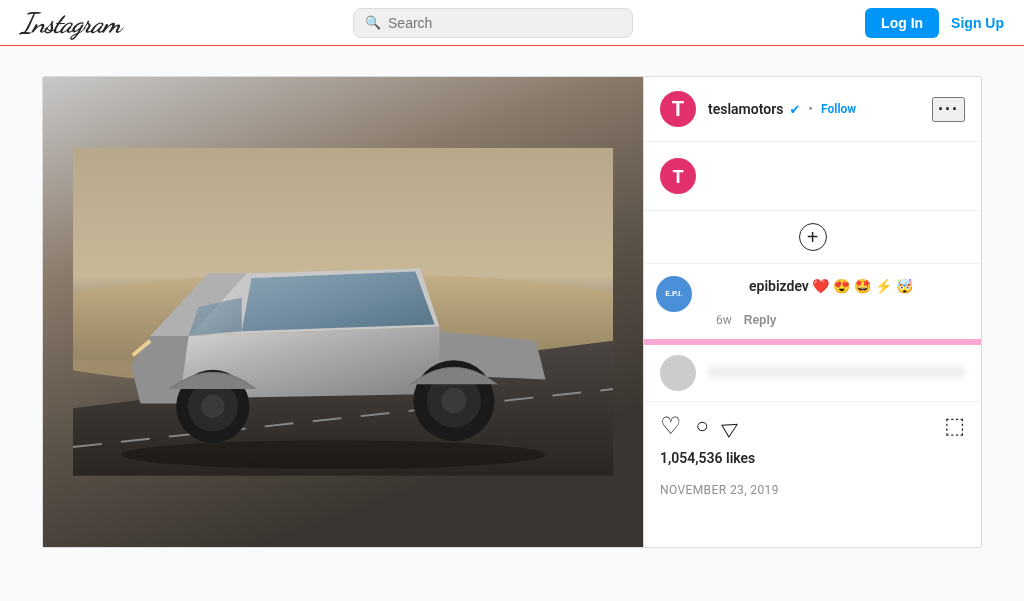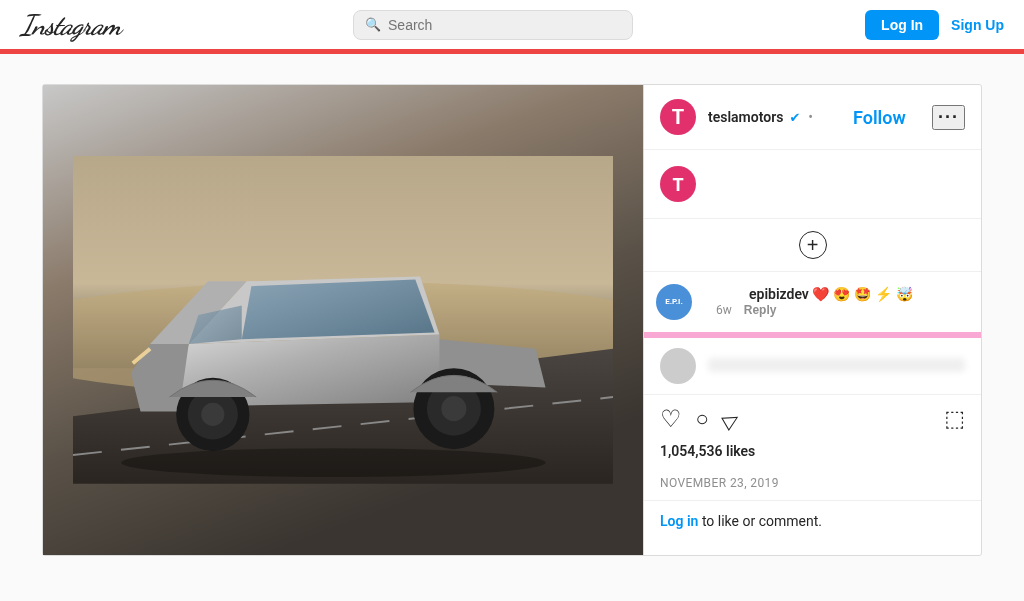--- a/index.html
+++ b/index.html
@@ -4,23 +4,23 @@
   <style>
     * { box-sizing: border-box; margin: 0; padding: 0; }
     body { font-family: -apple-system, BlinkMacSystemFont, 'Segoe UI', Roboto, Helvetica, Arial, sans-serif; background: #fafafa; color: #262626; }
 
     
     .header {
       display: flex;
       align-items: center;
       justify-content: space-between;
       padding: 0 20px;
-      height: 54px;
+      height: 46px;
       background: #fff;
-      border-bottom: 5px solid #ef4444;
+      border-bottom: 1px solid #ef4444;
       position: sticky;
       top: 0;
       z-index: 100;
     }
     .header-logo {
       font-family: 'Dancing Script', 'Billabong', cursive;
       font-size: 28px;
       font-weight: bold;
       color: #262626;
       font-style: italic;
@@ -163,24 +163,23 @@
       margin-left: 2px;
     }
     .dot-separator {
       color: #8e8e8e;
       font-size: 14px;
       margin: 0 4px;
     }
     .follow-link {
       color: #0095f6;
       font-weight: 600;
-      font-size: 18px;
+      font-size: 12px;
       cursor: pointer;
       text-decoration: none;
-      margin-left: 32px;
     }
     .more-options {
       color: #262626;
       font-size: 18px;
       cursor: pointer;
       font-weight: bold;
       letter-spacing: 1px;
       padding: 0 4px;
     }
 
@@ -275,21 +274,21 @@
       font-size: 14px;
       color: #262626;
       margin-left: 33px;
     }
     .comment-emojis {
       font-size: 14px;
     }
     .comment-meta {
       display: flex;
       gap: 12px;
-      margin-top: 0;
+      margin-top: 18px;
       align-items: center;
     }
     .comment-time {
       font-size: 12px;
       color: #8e8e8e;
     }
     .comment-reply-btn {
       font-size: 12px;
       font-weight: 600;
       color: #8e8e8e;
@@ -522,20 +521,16 @@
         <button class="action-icon" style="font-size:20px; transform: rotate(-30deg); display:inline-block;">▷</button>
         <button class="bookmark-icon" style="font-size:22px;">⬚</button>
       </div>
 
       <div class="post-likes">
         <span class="likes-count">1,054,536 likes</span>
       </div>
 
       <div class="post-date">NOVEMBER 23, 2019</div>
 
-      <div class="login-prompt">
-        <a>Log in</a>
-        <span> to like or comment.</span>
-      </div>
 
     </div>
   </div>
 </div>
 
 </body></html>

